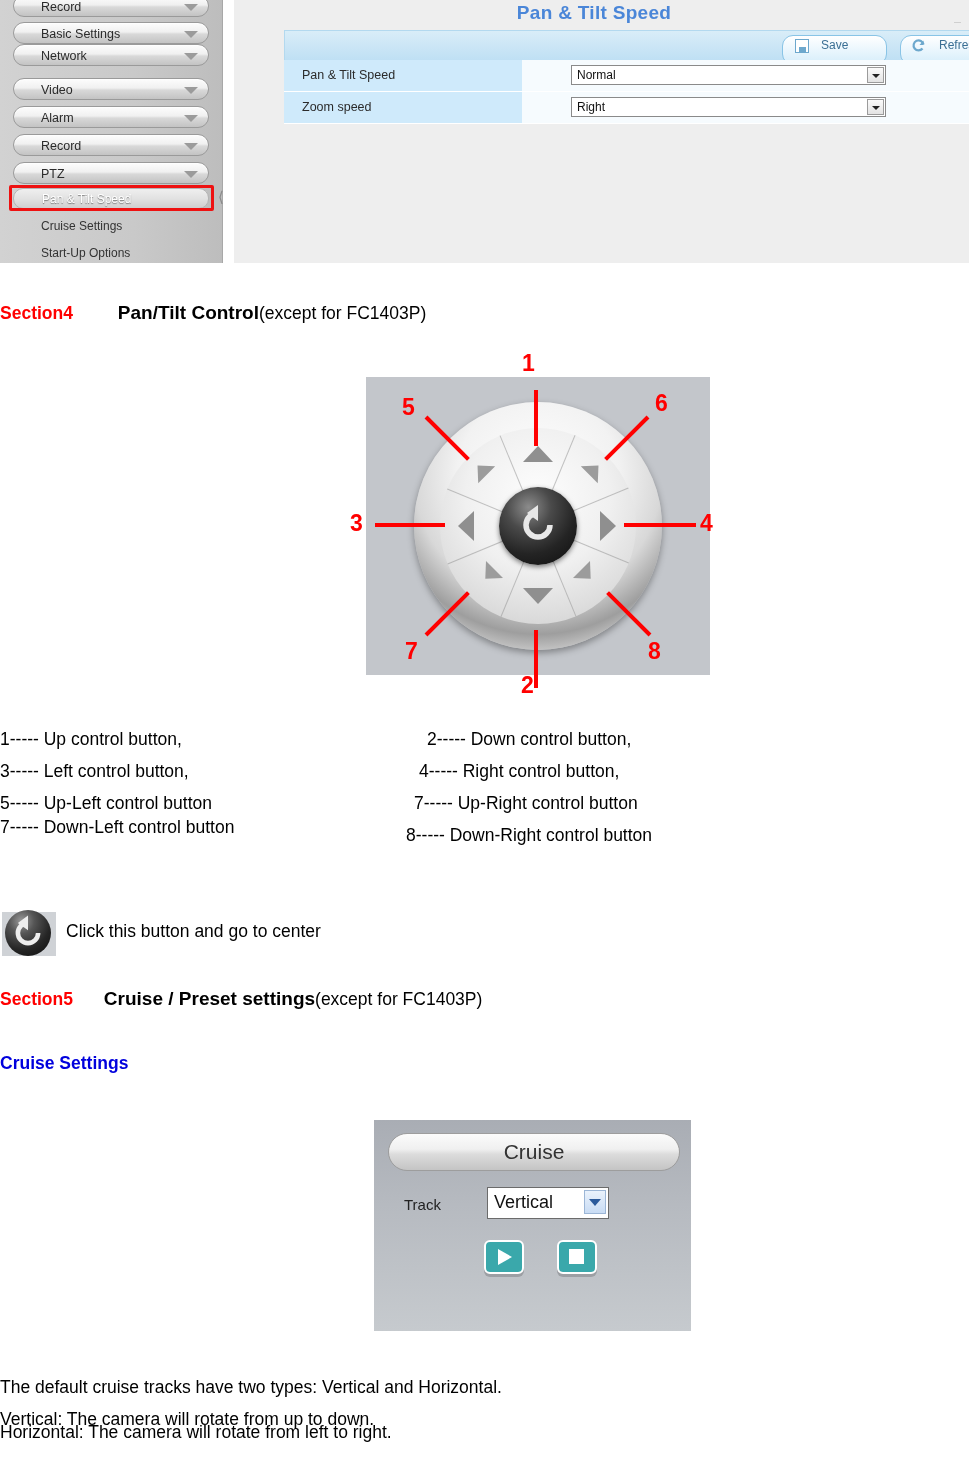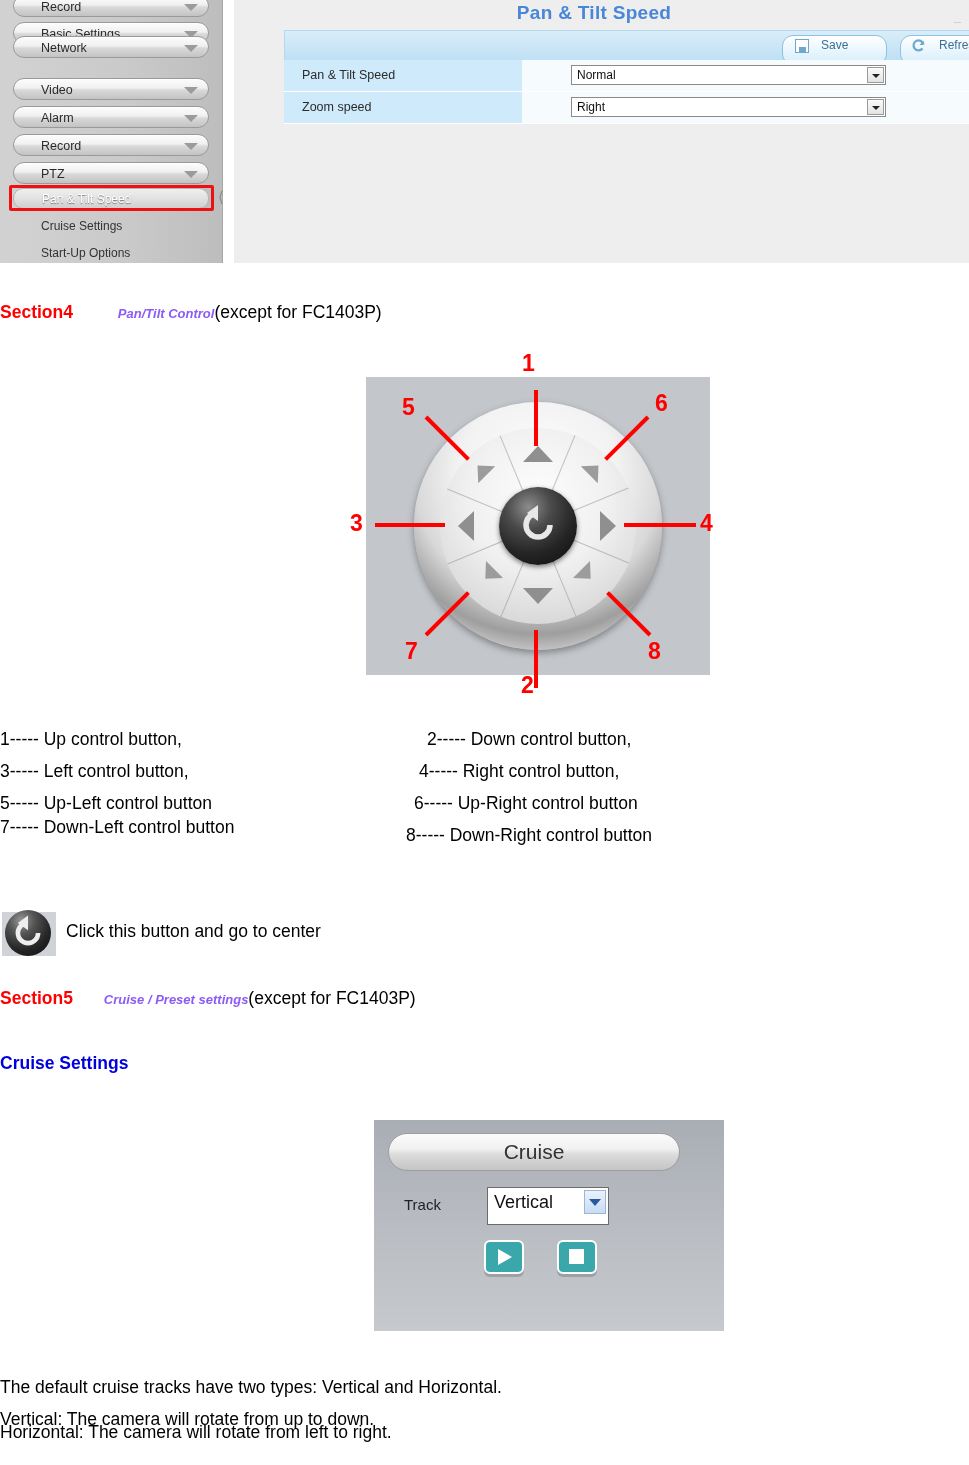--- a/index.html
+++ b/index.html
@@ -232,24 +232,23 @@
     color: #000;
     white-space: nowrap;
   }
   .sec-head { position: absolute; white-space: nowrap; }
   .sec-num {
     font-size: 17.5px;
     font-weight: bold;
     color: #ff0000;
   }
   .sec-title {
-    font-size: 13px;
+    font-size: 19px;
     font-weight: bold;
-    color: #8b5cf6;
-    font-style: italic;
+    color: #000000;
   }
   .sec-paren { font-size: 17.5px; color: #000; font-weight: normal; }
   .blue-head {
     position: absolute;
     font-size: 17.5px;
     font-weight: bold;
     color: #0000dd;
     white-space: nowrap;
   }
 
@@ -320,21 +319,21 @@
     left: 3px; top: -2px;
     width: 46px; height: 46px;
     border-radius: 50%;
     background: radial-gradient(circle at 36% 24%, #9a9a9a 0%, #555555 28%, #262626 62%, #0b0b0b 100%);
   }
 
   
   .cruise-panel {
     position: absolute;
     left: 374px; top: 1120px;
-    width: 350px; height: 211px;
+    width: 317px; height: 211px;
     background: linear-gradient(to bottom, #a9adb4 0%, #b6bac0 40%, #c6cace 100%);
   }
   .cruise-tab {
     position: absolute;
     left: 14px;
     width: 292px;
     height: 38px;
     border-radius: 19px;
     background: linear-gradient(to bottom, #fbfbfb 0%, #f0f0f0 42%, #dcdcdc 56%, #c4c4c4 100%);
     border: 1px solid #9d9d9d;
@@ -346,21 +345,21 @@
   }
   .cruise-track-label {
     position: absolute;
     left: 32px; top: 1196px;
     font-size: 15px;
     color: #222;
   }
   .xp-select {
     position: absolute;
     left: 487px; top: 1187px;
-    width: 122px; height: 38px;
+    width: 122px; height: 32px;
     background: #ffffff;
     border: 1px solid #6b6b6b;
     box-sizing: border-box;
   }
   .xp-select .xv {
     position: absolute;
     left: 6px; top: 2px;
     font-size: 18px;
     color: #111;
     line-height: 24px;
@@ -414,21 +413,21 @@
 
   <div class="ss-sidebar">
     <div class="ss-menu-btn" style="top:-5px;">
       <span class="lbl">Record</span>
       <span class="chev"></span>
     </div>
     <div class="ss-menu-btn" style="top:22px;">
       <span class="lbl">Basic Settings</span>
       <span class="chev"></span>
     </div>
-    <div class="ss-menu-btn" style="top:36px;">
+    <div class="ss-menu-btn" style="top:44px;">
       <span class="lbl">Network</span>
       <span class="chev"></span>
     </div>
     <div class="ss-menu-btn" style="top:78px;">
       <span class="lbl">Video</span>
       <span class="chev"></span>
     </div>
     <div class="ss-menu-btn" style="top:106px;">
       <span class="lbl">Alarm</span>
       <span class="chev"></span>
@@ -588,21 +587,21 @@
 <div class="callout-line" style="left:650px; top:633px; width:60px; transform:rotate(-135deg);"></div>
 <div class="callout-num" style="left:648px; top:640px;">8</div>
 
 <div class="doc-line" style="left:0px; top:727px;">1----- Up control button,</div>
 <div class="doc-line" style="left:0px; top:759px;">3----- Left control button,</div>
 <div class="doc-line" style="left:0px; top:791px;">5----- Up-Left control button</div>
 <div class="doc-line" style="left:0px; top:803px;margin-top:12px;">7----- Down-Left control button</div>
 
 <div class="doc-line" style="left:427px; top:727px;">2----- Down control button,</div>
 <div class="doc-line" style="left:419px; top:759px;">4----- Right control button,</div>
-<div class="doc-line" style="left:414px; top:791px;">6----- Up-Right control button</div>
+<div class="doc-line" style="left:414px; top:791px;">7----- Up-Right control button</div>
 <div class="doc-line" style="left:406px; top:823px;">8----- Down-Right control button</div>
 
 <div class="center-btn-img">
   <div class="center-btn-sphere">
     <svg width="46" height="46" viewBox="0 0 50 50" style="position:absolute;left:0;top:0;">
       <path d="M36 25 A11 11 0 1 1 25 14" fill="none" stroke="#eeeeee" stroke-width="5"></path>
       <path d="M25 6 L25 22 L14 14 Z" fill="#eeeeee"></path>
     </svg>
   </div>
 </div>

